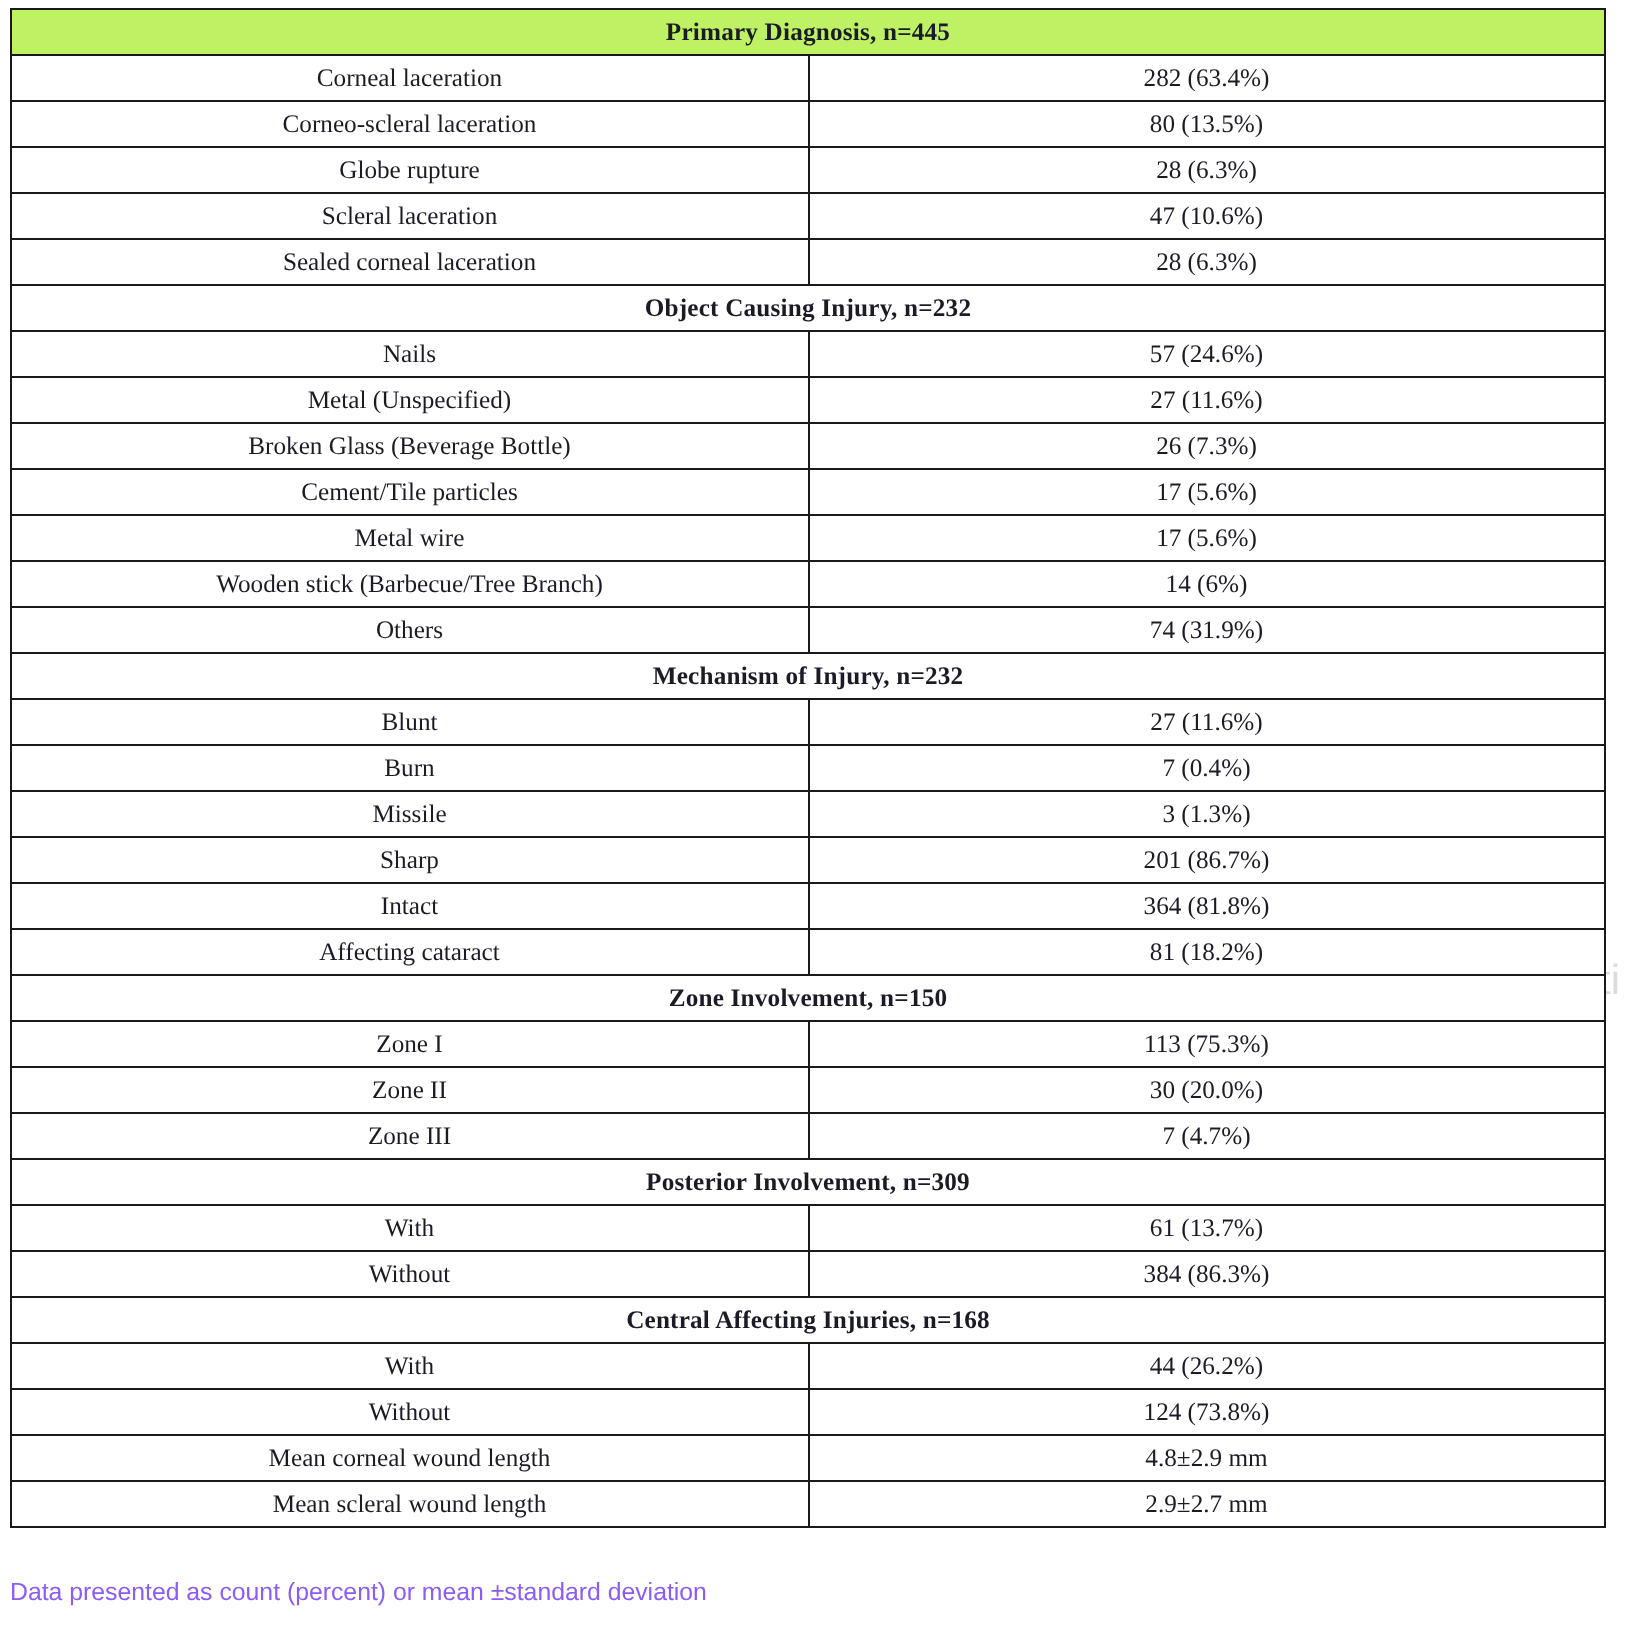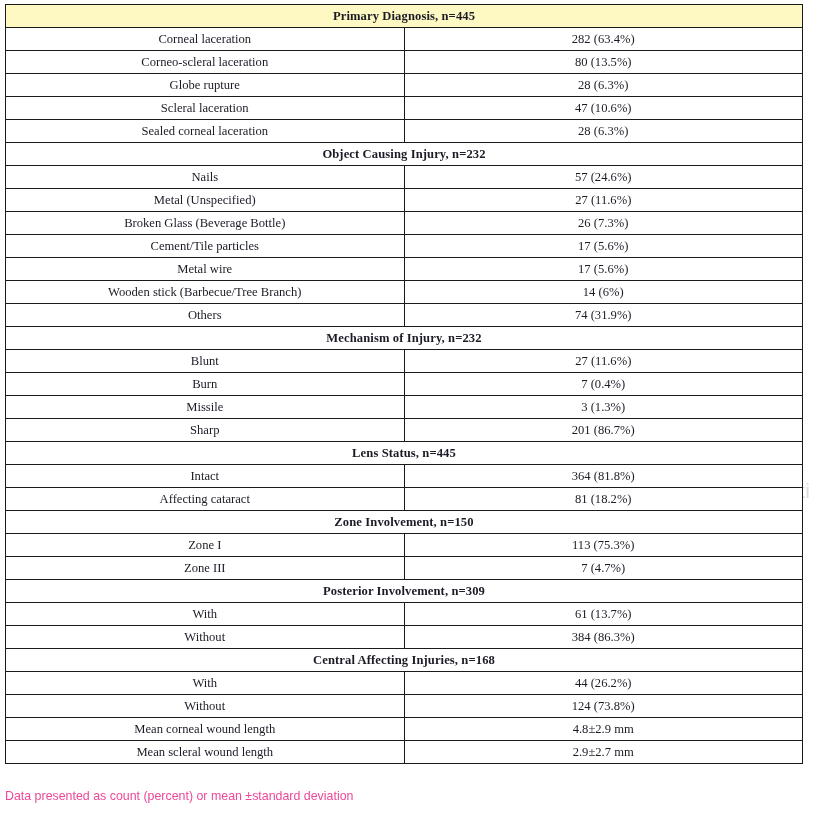--- a/index.html
+++ b/index.html
@@ -57,32 +57,32 @@
     height: 23px;
     padding: 2px 4px;
     background: #ffffff;
   }
   td.section-head {
     font-weight: bold;
     background: #ffffff;
     letter-spacing: .1px;
   }
   td.section-head.primary {
-    background: #fef9c3;
+    background: #bef264;
   }
   td.label { width: 493px; }
   td.value { width: 305px; }
   
   #footnote {
     position: absolute;
     left: 5px;
     top: 789px;
     font-family: "Liberation Sans", sans-serif;
     font-size: 12.4px;
-    color: #ec4899;
+    color: #8b5cf6;
     z-index: 2;
   }
 </style>
 </head>
 <body>
 
 <div id="page">
 
   <div id="watermark">
     <span>Acti</span>
@@ -159,36 +159,37 @@
           </tr>
           <tr>
             <td class="label">Missile</td>
             <td class="value">3 (1.3%)</td>
           </tr>
           <tr>
             <td class="label">Sharp</td>
             <td class="value">201 (86.7%)</td>
           </tr>
           <tr>
-            <td class="section-head" colspan="2">Lens Status, n=445</td>
-          </tr>
-          <tr>
             <td class="label">Intact</td>
             <td class="value">364 (81.8%)</td>
           </tr>
           <tr>
             <td class="label">Affecting cataract</td>
             <td class="value">81 (18.2%)</td>
           </tr>
           <tr>
             <td class="section-head" colspan="2">Zone Involvement, n=150</td>
           </tr>
           <tr>
             <td class="label">Zone I</td>
             <td class="value">113 (75.3%)</td>
+          </tr>
+          <tr>
+            <td class="label">Zone II</td>
+            <td class="value">30 (20.0%)</td>
           </tr>
           <tr>
             <td class="label">Zone III</td>
             <td class="value">7 (4.7%)</td>
           </tr>
           <tr>
             <td class="section-head" colspan="2">Posterior Involvement, n=309</td>
           </tr>
           <tr>
             <td class="label">With</td>

